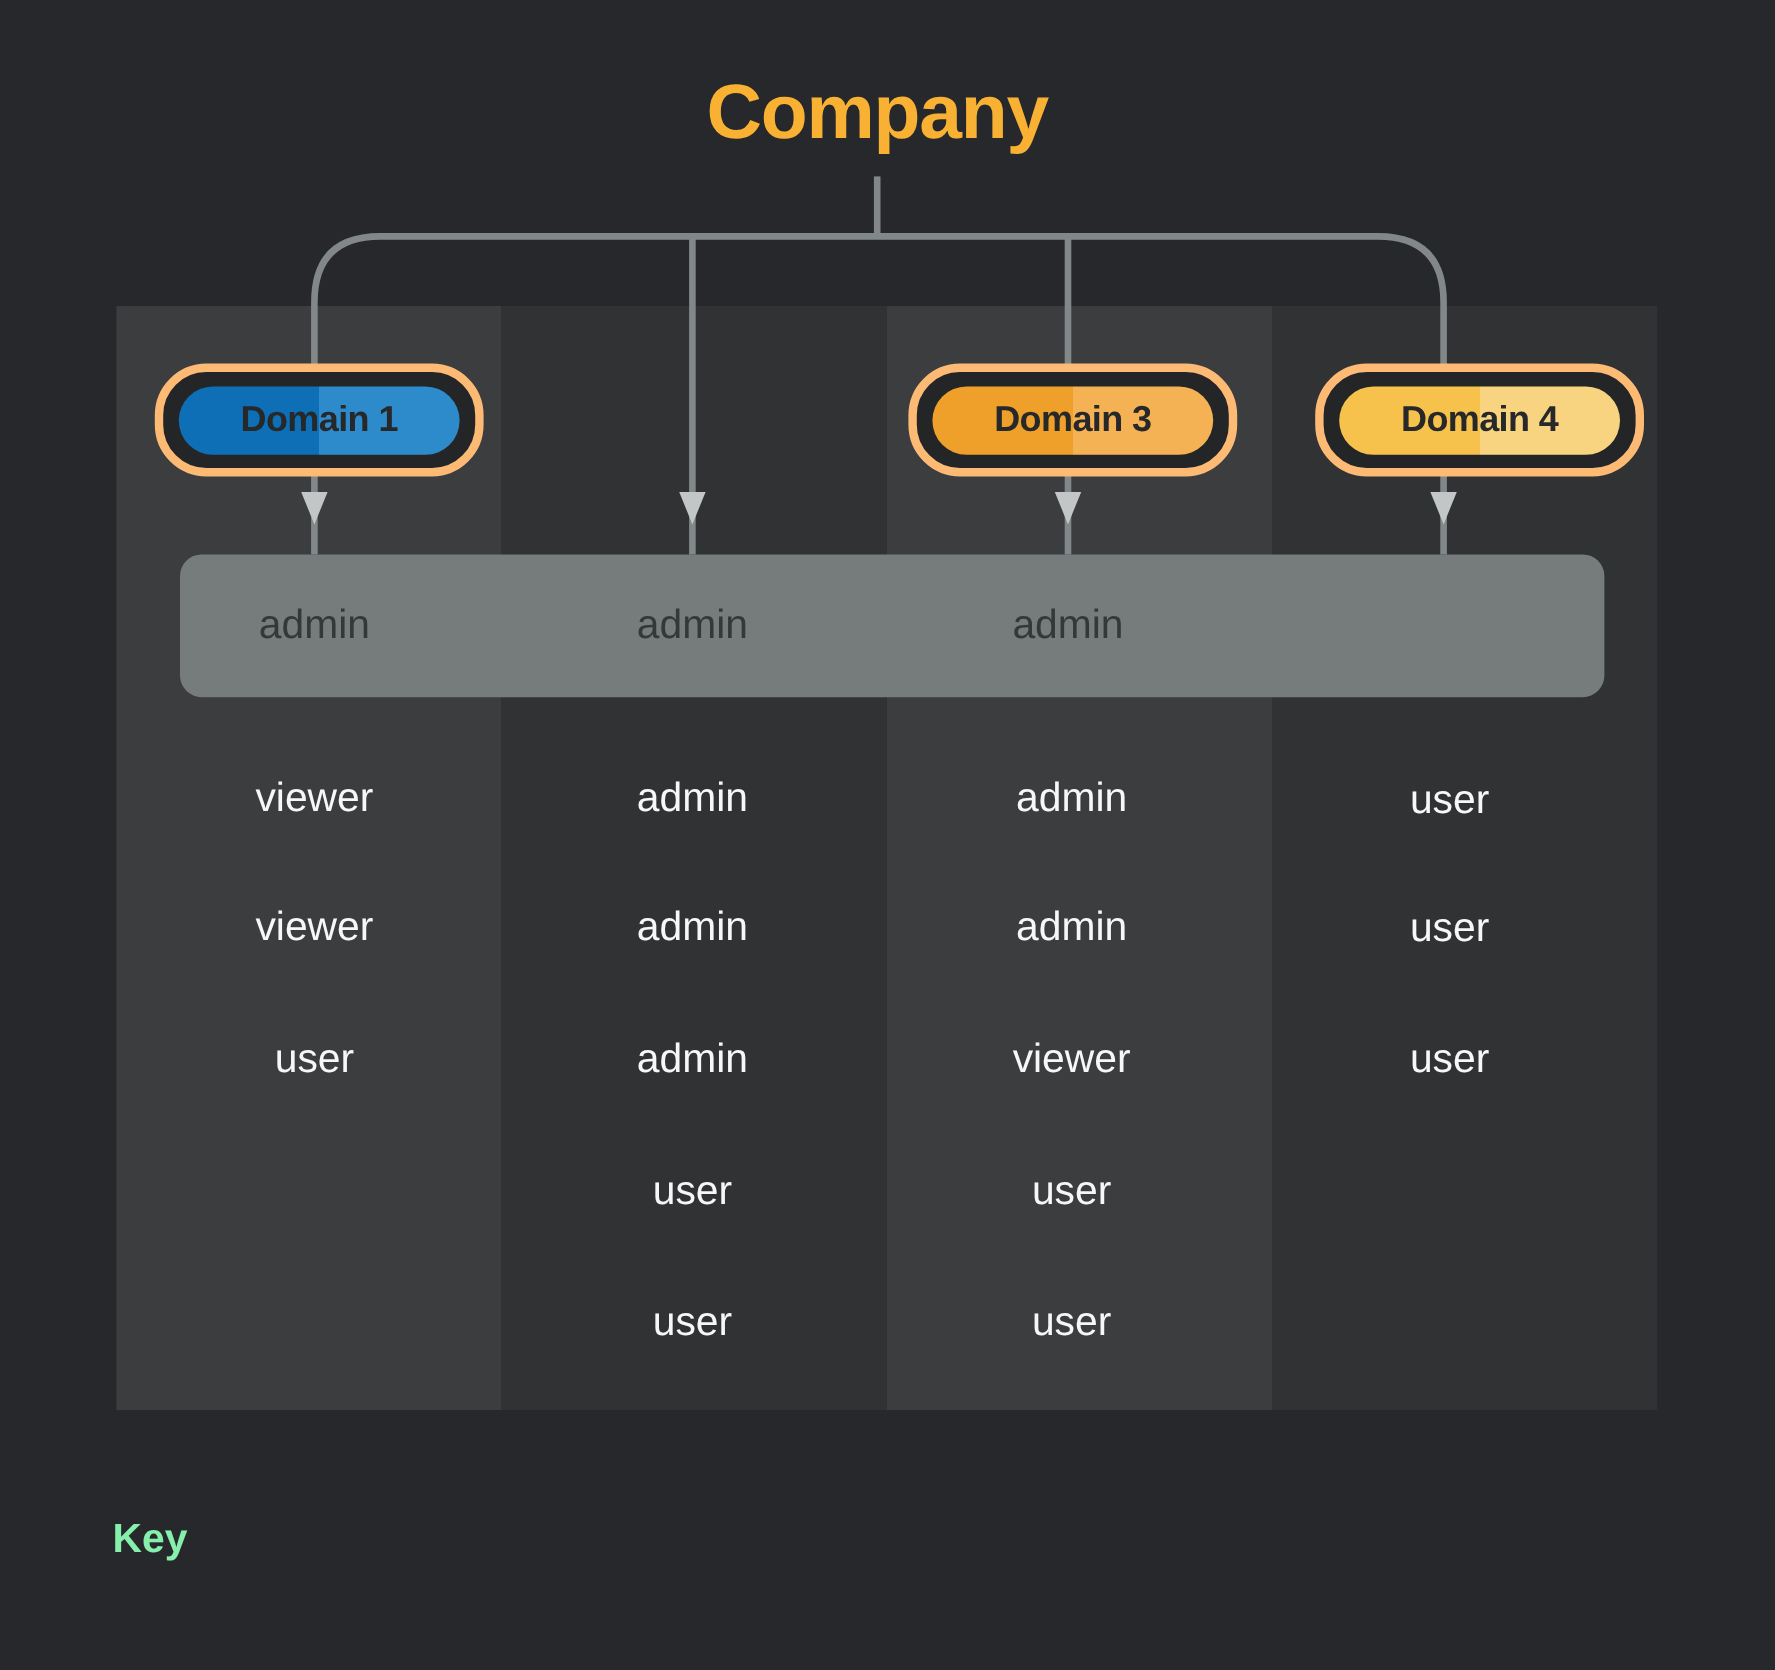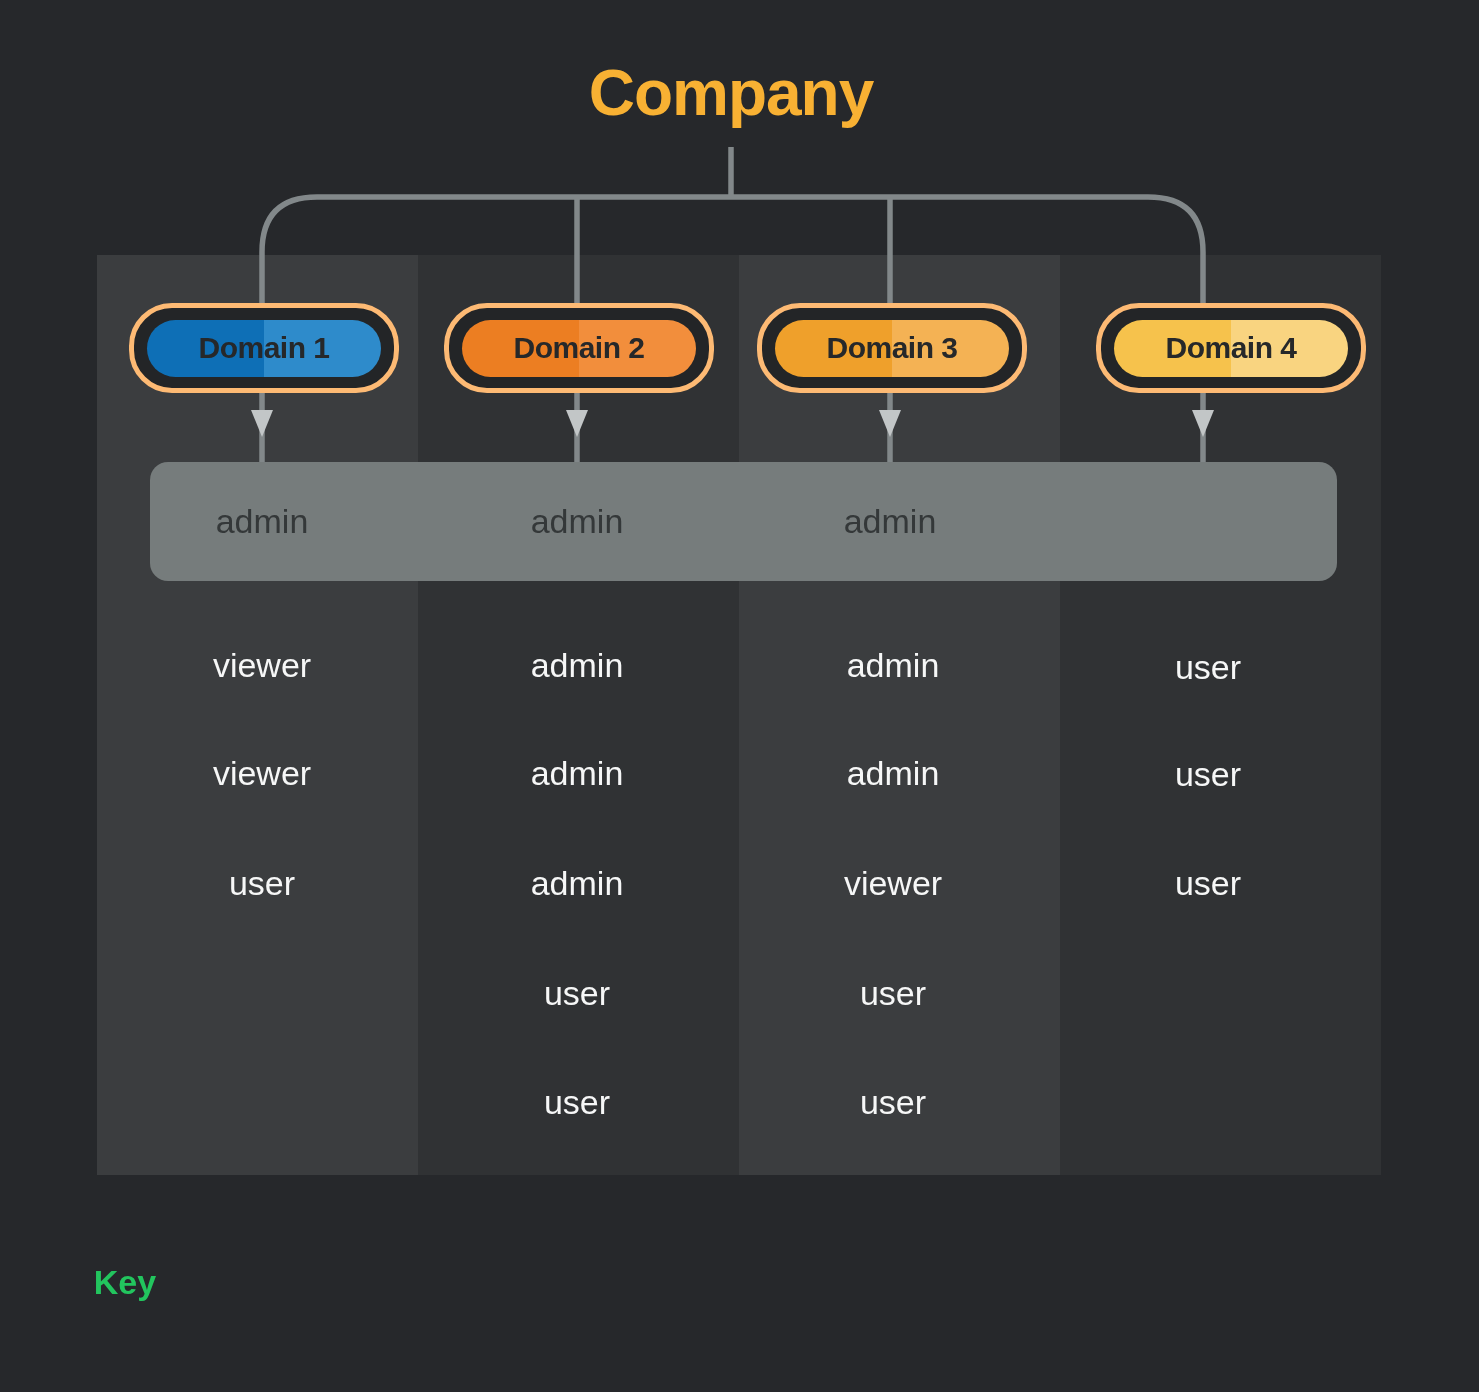--- a/index.html
+++ b/index.html
@@ -24,21 +24,21 @@
     position:absolute;top:56px;left:0;width:1462px;
     text-align:center;
     font-size:64px;font-weight:700;letter-spacing:-1px;
     color:#F8B133;
   }
 
   
   .pill-outer{
     position:absolute;top:303px;
     width:260px;height:80px;
-    border:5px solid #fdba74;border-radius:43px;
+    border:7px solid #fdba74;border-radius:43px;
     background:#232527;
     display:flex;align-items:center;justify-content:center;
   }
   .pill-inner{
     width:234px;height:57px;border-radius:29px;
     display:flex;align-items:center;justify-content:center;
     font-size:30px;font-weight:700;color:#26282A;letter-spacing:-0.5px;
   }
 
   
@@ -56,21 +56,21 @@
   
   .role{
     position:absolute;transform:translate(-50%,-50%);
     font-size:34px;color:#F6F7F7;white-space:nowrap;text-align:center;
   }
 
   
   .key-label{
     position:absolute;left:60px;top:1250px;width:130px;height:64px;
     display:flex;align-items:center;justify-content:center;
-    font-size:34px;font-weight:700;color:#22c55e;
+    font-size:34px;font-weight:700;color:#86efac;
   }
   .key-box{
     position:absolute;left:205px;top:1250px;width:518px;height:64px;
     background:#767C7C;border-radius:16px;
     display:flex;align-items:center;justify-content:center;
     font-size:34px;color:#313537;
   }
 </style>
 </head>
 <body>
@@ -98,25 +98,20 @@
   <div class="owner-bar"></div>
   <div class="owner-cell" style="left:122px">admin</div>
   <div class="owner-cell" style="left:437px">admin</div>
   <div class="owner-cell" style="left:750px">admin</div>
 
   <div class="pill-outer" style="left:129px">
     <div class="pill-inner" style="background: linear-gradient(90deg, rgb(14, 111, 182) 0px, rgb(14, 111, 182) 50%, rgb(46, 139, 203) 50%, rgb(46, 139, 203) 100%);">
       <span>Domain 1</span>
     </div>
   </div>
-  <div class="pill-outer" style="left:444px">
-    <div class="pill-inner" style="background: linear-gradient(90deg, rgb(236, 126, 34) 0px, rgb(236, 126, 34) 50%, rgb(242, 142, 60) 50%, rgb(242, 142, 60) 100%);">
-      <span>Domain 2</span>
-    </div>
-  </div>
   <div class="pill-outer" style="left:757px">
     <div class="pill-inner" style="background: linear-gradient(90deg, rgb(239, 160, 43) 0px, rgb(239, 160, 43) 50%, rgb(244, 178, 84) 50%, rgb(244, 178, 84) 100%);">
       <span>Domain 3</span>
     </div>
   </div>
   <div class="pill-outer" style="left:1096px">
     <div class="pill-inner" style="background: linear-gradient(90deg, rgb(246, 194, 76) 0px, rgb(246, 194, 76) 50%, rgb(249, 212, 128) 50%, rgb(249, 212, 128) 100%);">
       <span>Domain 4</span>
     </div>
   </div>

